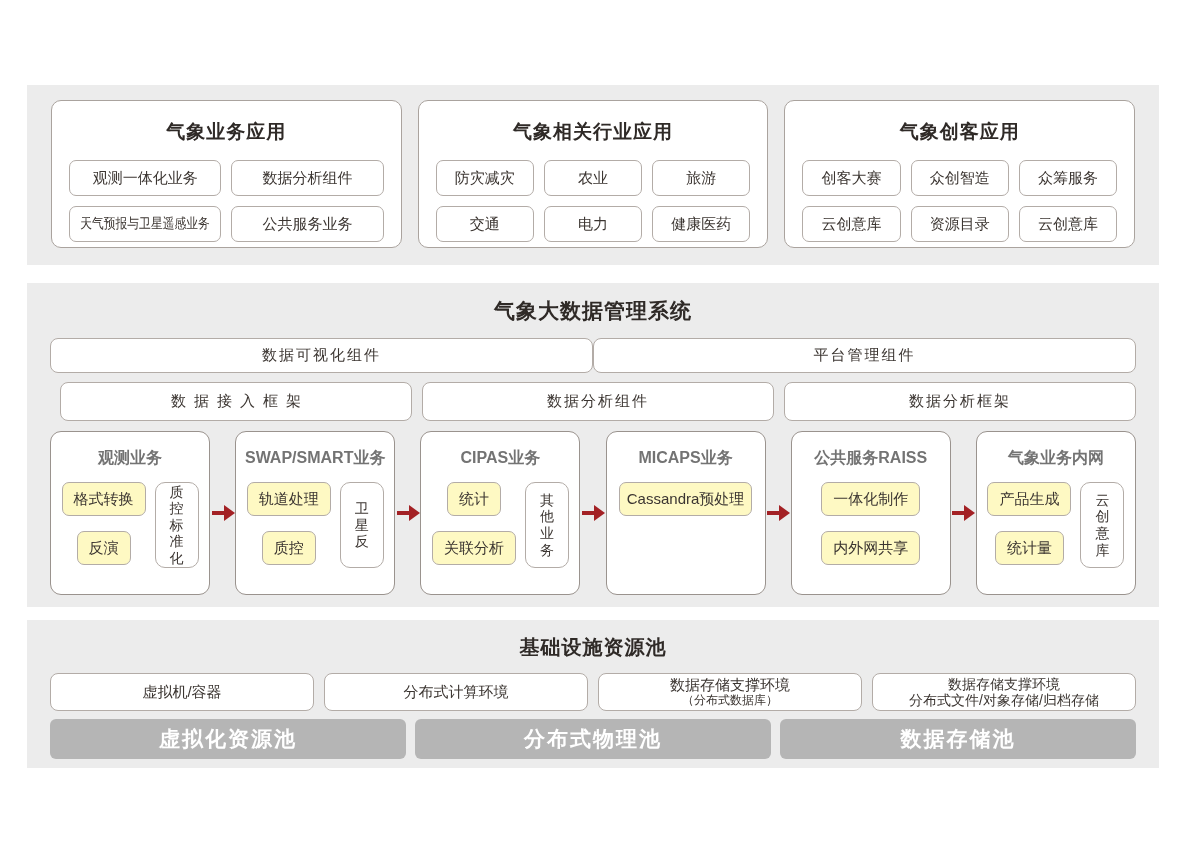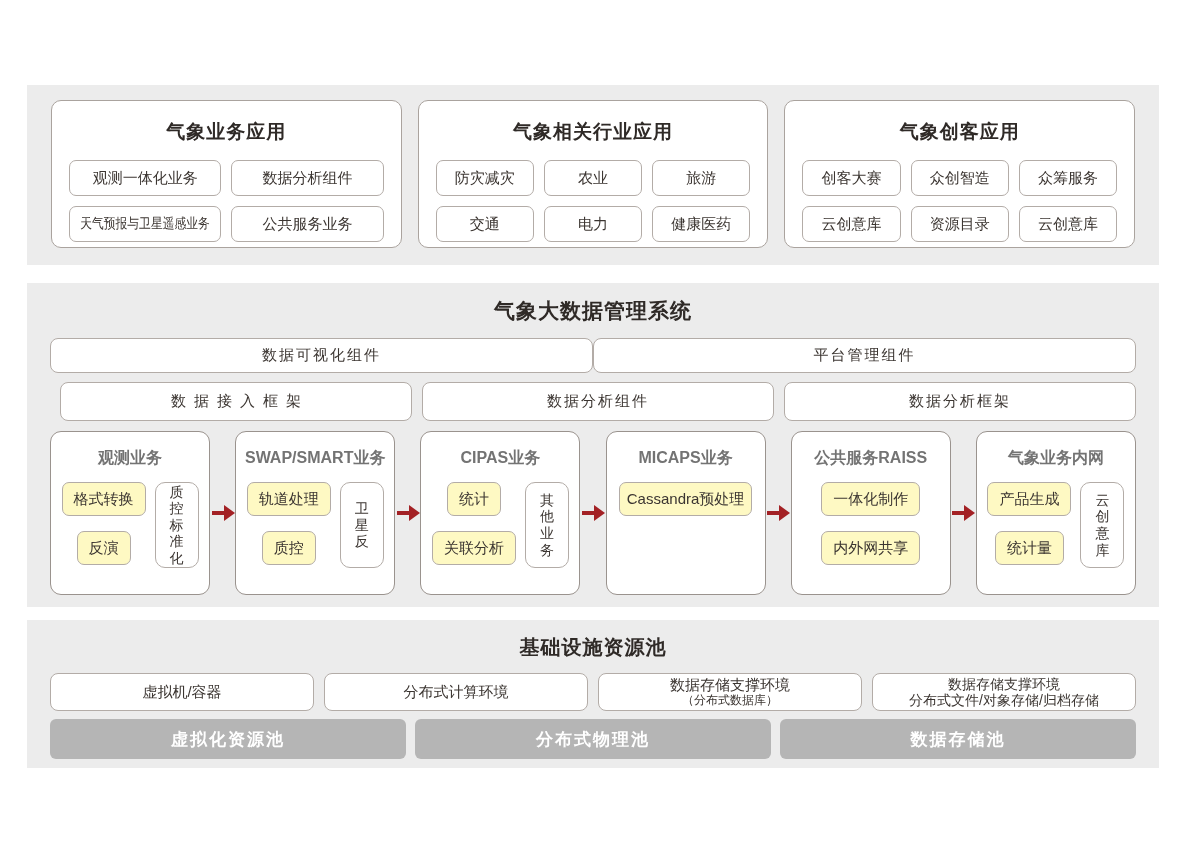--- a/index.html
+++ b/index.html
@@ -60,21 +60,21 @@
     letter-spacing:1px;margin-bottom:12px;}
   .infra-row{display:flex;gap:10px;border-radius:12px;}
   .infra-box{flex:1;background:#fff;border:1px solid #b3aca7;border-radius:8px;height:38px;
     display:flex;flex-direction:column;align-items:center;justify-content:center;
     font-size:15px;box-sizing:border-box;line-height:1.15;}
   .infra-box .l2{font-size:12px;margin-top:1px;}
   .infra-box.dense .l1{font-size:14px;}
   .infra-box.dense .l2{font-size:14px;margin-top:0;}
   .pool-row{display:flex;gap:9px;margin-top:8px;}
   .pool-bar{flex:1;height:40px;background:#b5b5b5;border-radius:6px;color:#fff;
-    font-weight:bold;font-size:17px;letter-spacing:2px;
+    font-weight:bold;font-size:21px;letter-spacing:2px;
     display:flex;align-items:center;justify-content:center;}
 </style>
 </head>
 <body>
 
 <div class="panel" id="panel-apps">
 
   <div class="app-card">
     <div class="card-title">气象业务应用</div>
     <div class="app-grid cols-2">

